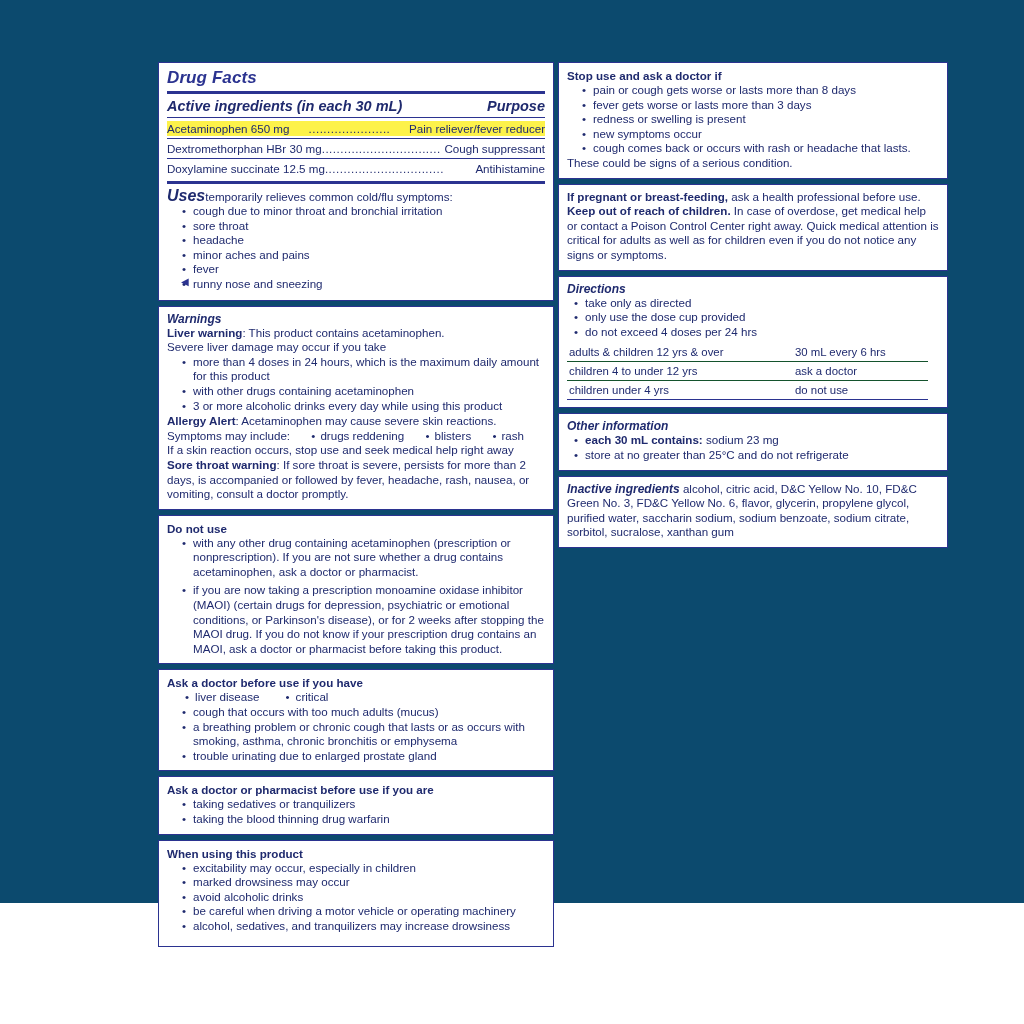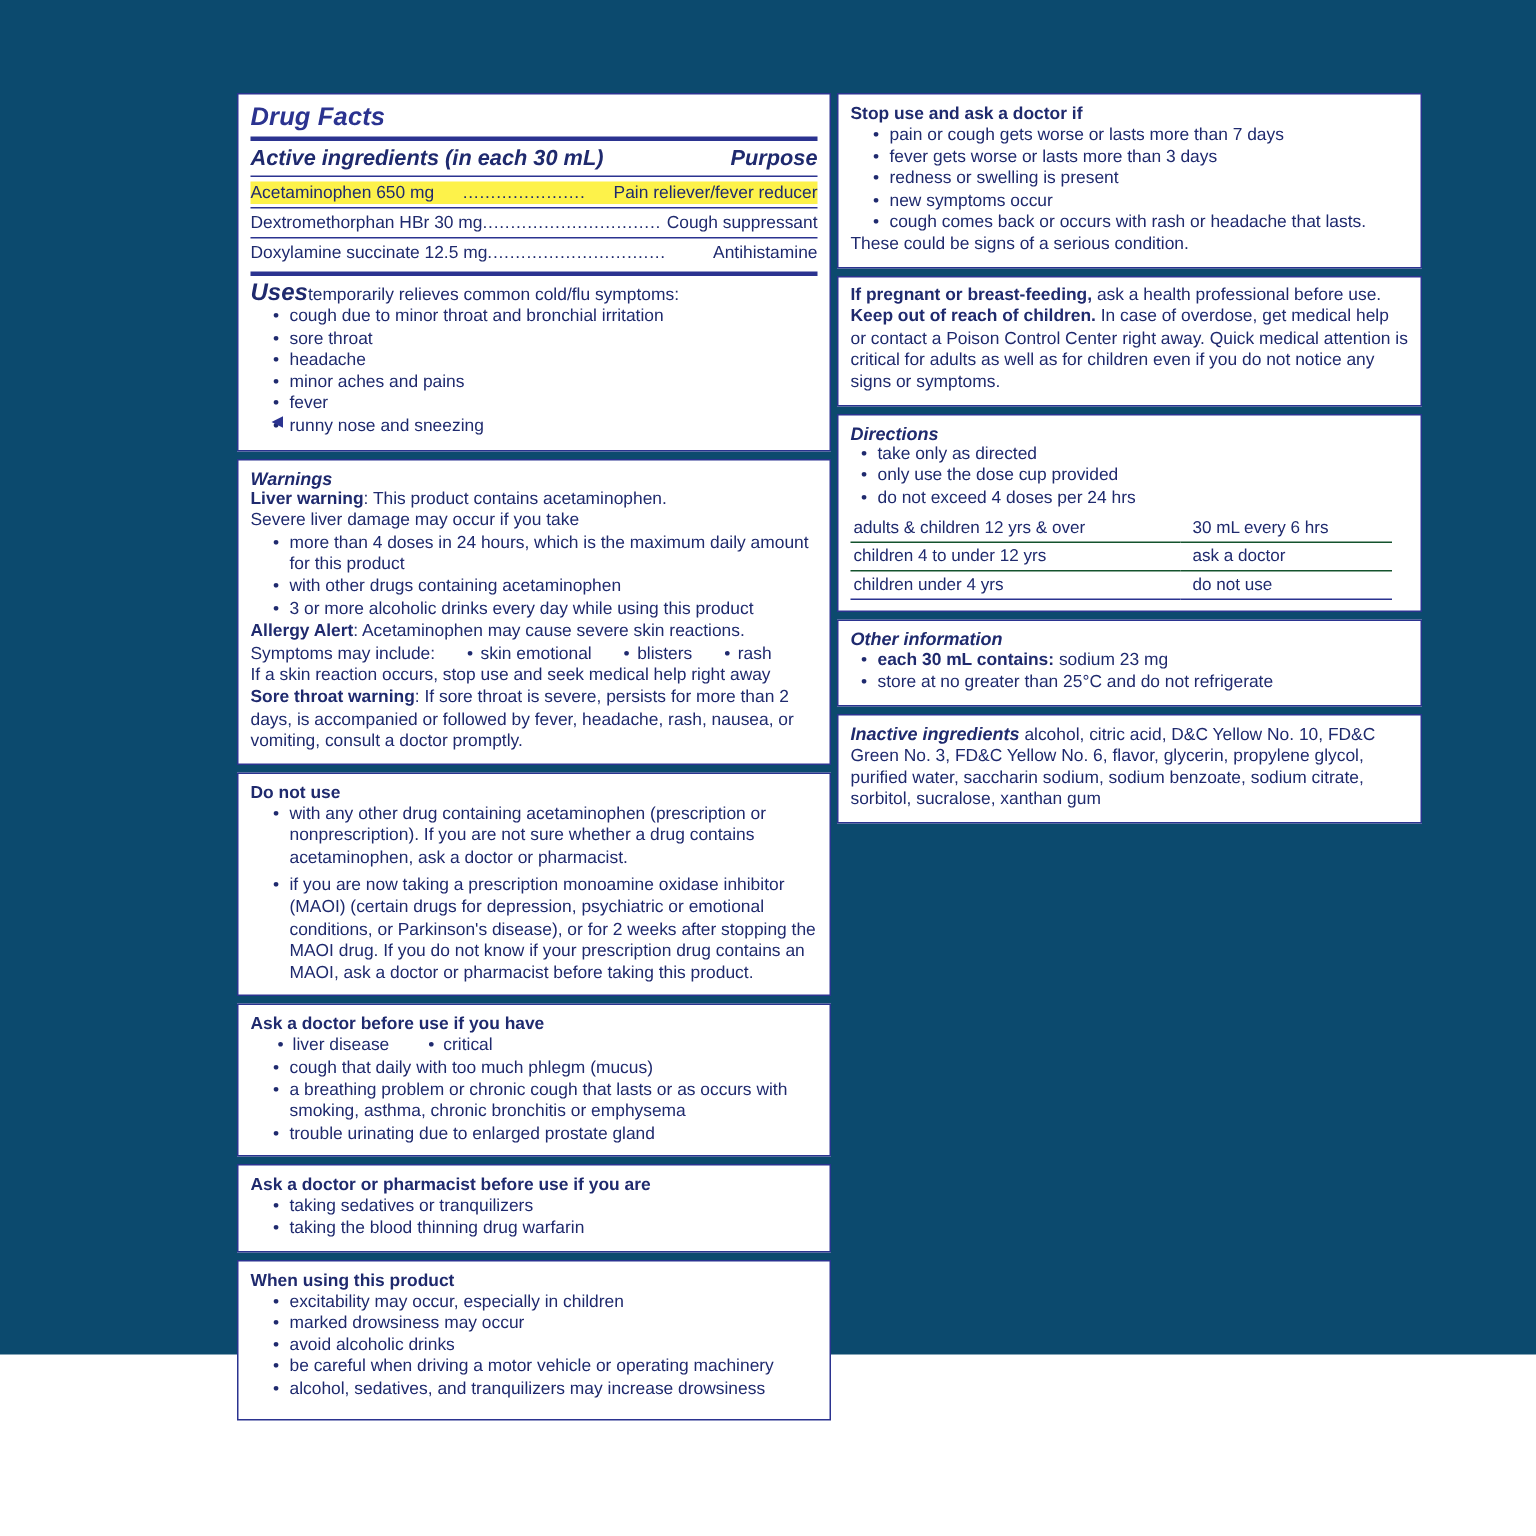--- a/index.html
+++ b/index.html
@@ -226,21 +226,21 @@
         <ul class="bullets">
           <li>more than 4 doses in 24 hours, which is the maximum daily amount for this product</li>
           <li>with other drugs containing acetaminophen</li>
           <li>3 or more alcoholic drinks every day while using this product</li>
         </ul>
         <p class="body" style="margin-top:1px;">
           <span class="inline-b">Allergy Alert</span><span>: Acetaminophen may cause severe skin reactions.</span>
         </p>
         <div class="sym-line">
           <span>Symptoms may include:</span>
-          <span class="item">skin emotional</span>
+          <span class="item">drugs reddening</span>
           <span class="item">blisters</span>
           <span class="item">rash</span>
         </div>
         <p class="body">If a skin reaction occurs, stop use and seek medical help right away</p>
         <p class="body">
           <span class="inline-b">Sore throat warning</span><span>: If sore throat is severe, persists for more than 2 days, is accompanied or followed by fever, headache, rash, nausea, or vomiting, consult a doctor promptly.</span>
         </p>
       </div>
 
       <div class="box">
@@ -251,21 +251,21 @@
         </ul>
       </div>
 
       <div class="box">
         <div class="sec-h">Ask a doctor before use if you have</div>
         <div class="two-inline">
           <span>liver disease</span>
           <span>critical</span>
         </div>
         <ul class="bullets">
-          <li>cough that daily with too much phlegm (mucus)</li>
+          <li>cough that occurs with too much adults (mucus)</li>
           <li>a breathing problem or chronic cough that lasts or as occurs with smoking, asthma, chronic bronchitis or emphysema</li>
           <li>trouble urinating due to enlarged prostate gland</li>
         </ul>
       </div>
 
       <div class="box">
         <div class="sec-h">Ask a doctor or pharmacist before use if you are</div>
         <ul class="bullets">
           <li>taking sedatives or tranquilizers</li>
           <li>taking the blood thinning drug warfarin</li>
@@ -282,21 +282,21 @@
           <li>alcohol, sedatives, and tranquilizers may increase drowsiness</li>
         </ul>
       </div>
     </div>
 
     <div class="col col-right">
 
       <div class="box">
         <div class="sec-h">Stop use and ask a doctor if</div>
         <ul class="bullets">
-          <li>pain or cough gets worse or lasts more than 7 days</li>
+          <li>pain or cough gets worse or lasts more than 8 days</li>
           <li>fever gets worse or lasts more than 3 days</li>
           <li>redness or swelling is present</li>
           <li>new symptoms occur</li>
           <li>cough comes back or occurs with rash or headache that lasts.</li>
         </ul>
         <p class="body">These could be signs of a serious condition.</p>
       </div>
 
       <div class="box">
         <p class="body">

